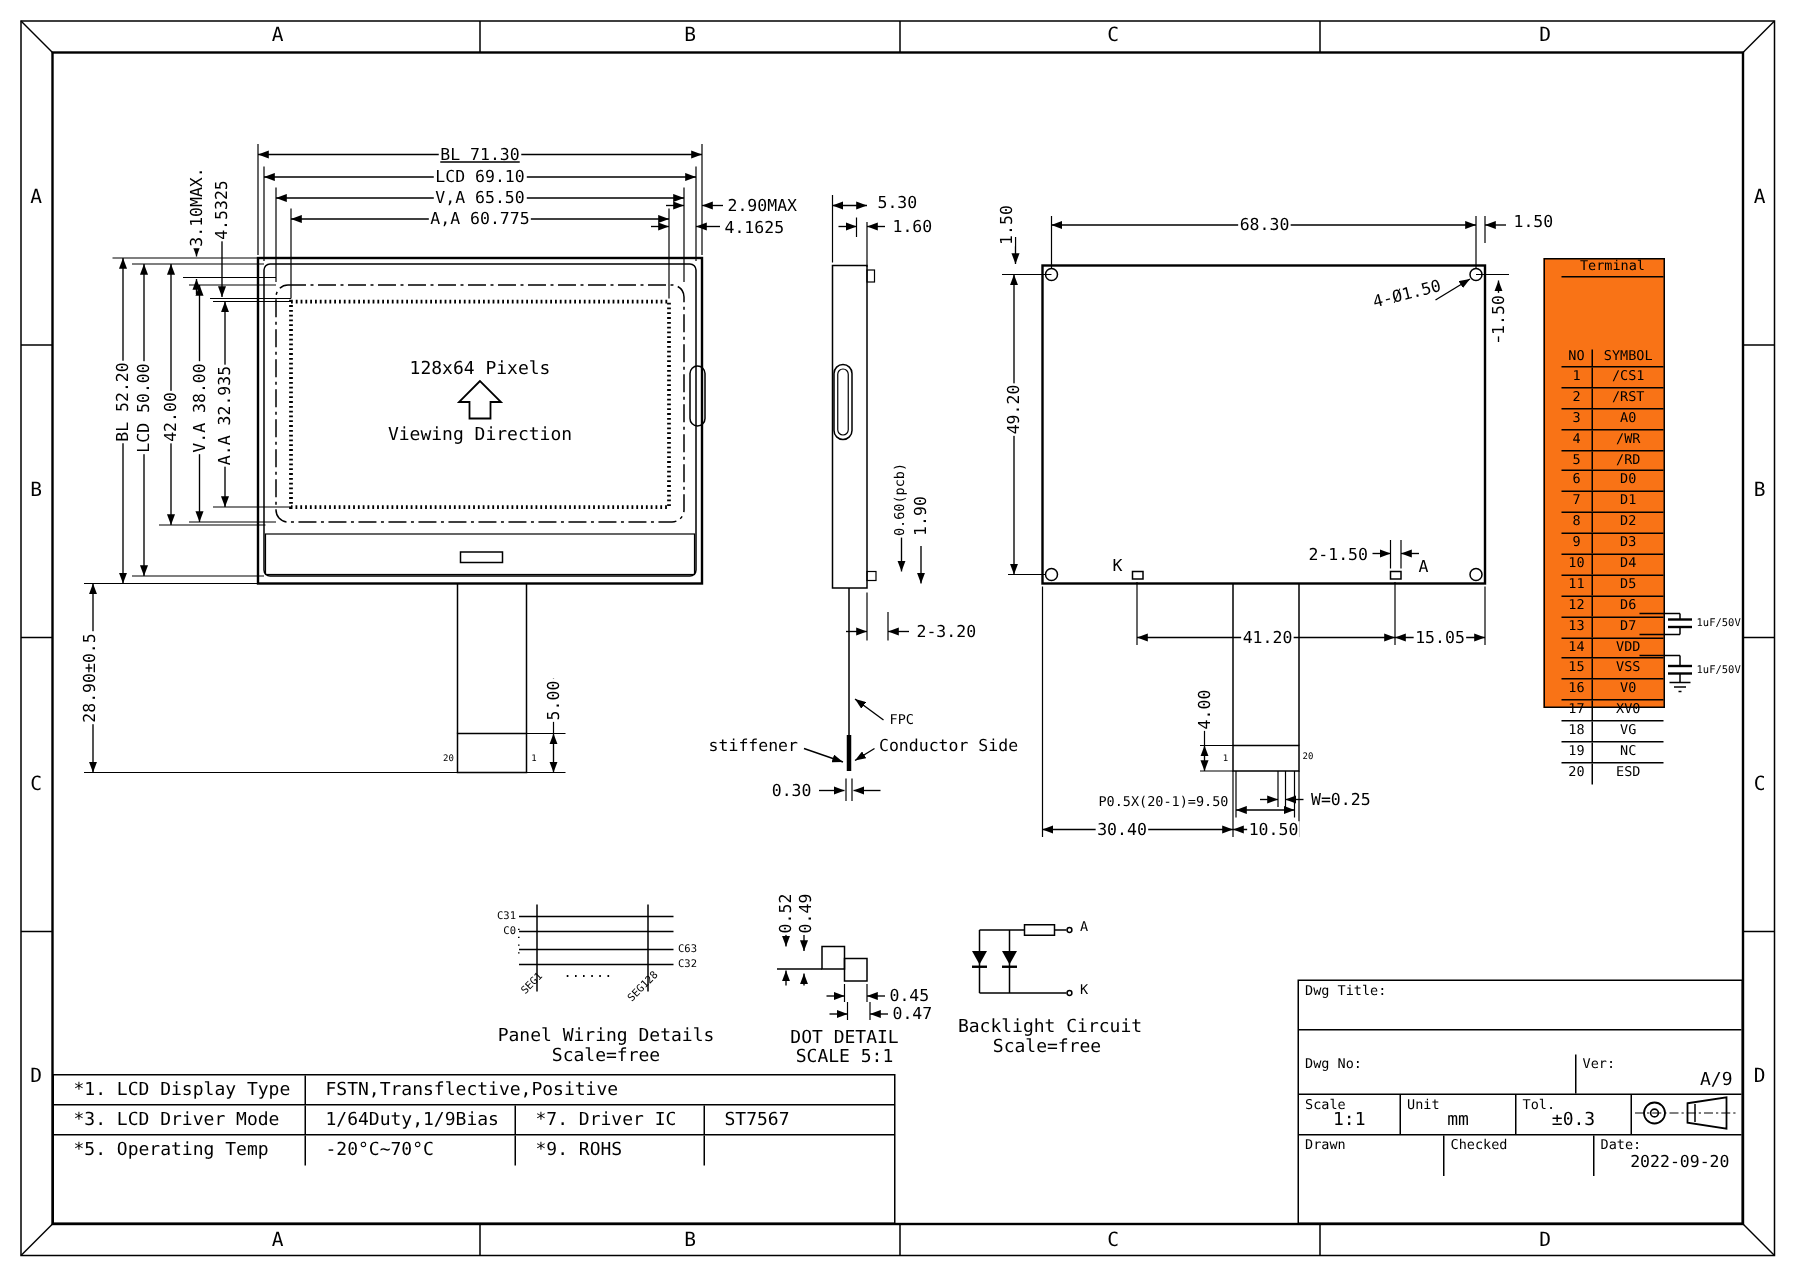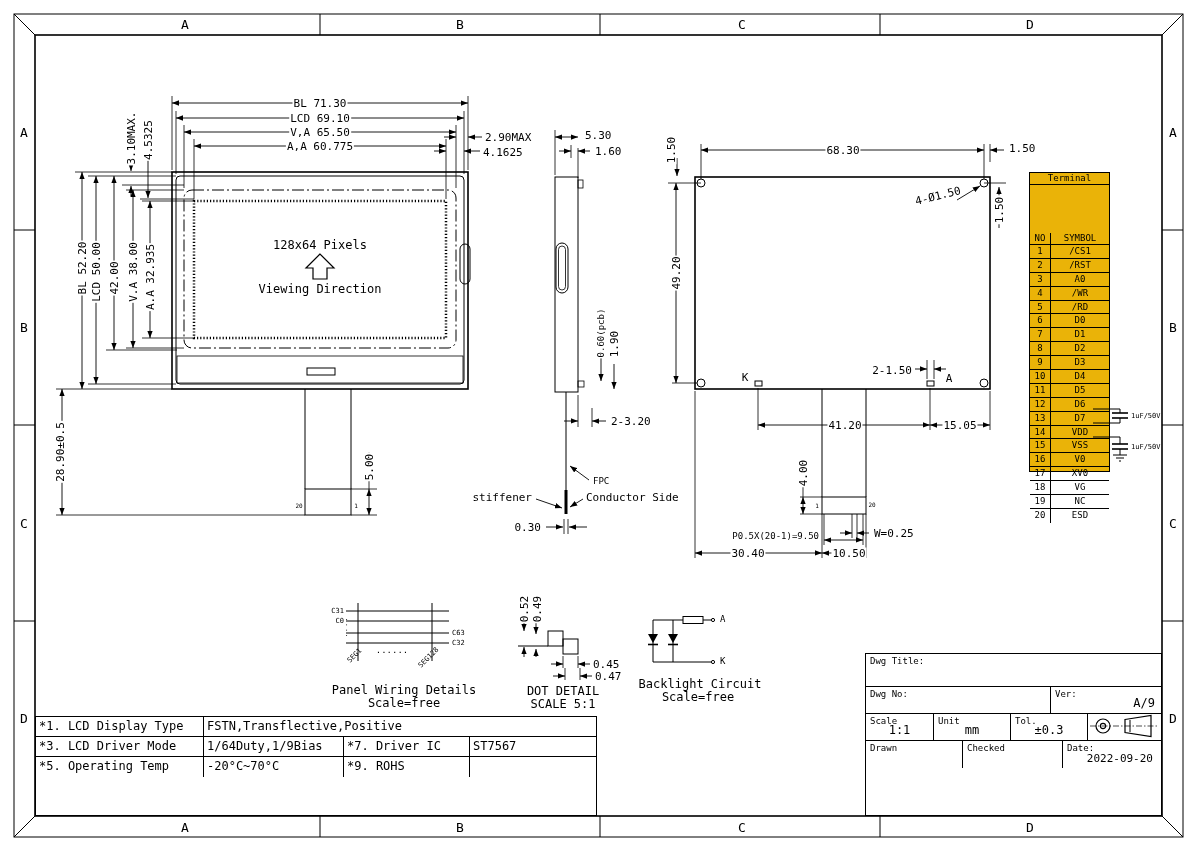--- a/index.html
+++ b/index.html
@@ -10,35 +10,35 @@
   
   .lbl{position:absolute;white-space:nowrap;font-size:11px;line-height:1;background:#fff;
        padding:0 1px;transform:translate(-50%,-50%);}
   .rot{transform:translate(-50%,-50%) rotate(-90deg);}
   .nb{background:transparent;}
   .la{transform:translate(0,-50%);}
   .ra{transform:translate(-100%,-50%);}
   .s13{font-size:13px;} .s12{font-size:12px;} .s9{font-size:9px;} .s7{font-size:7px;} .s6{font-size:6px;}
   
   .tterm{position:absolute;left:1029px;top:172px;width:81px;height:300px;border:1.3px solid #000;
-         box-sizing:border-box;font-size:9px;background:#eab308;}
+         box-sizing:border-box;font-size:9px;background:#f97316;padding-left:11px;}
   .ttitle{height:11px;border-bottom:1px solid #000;text-align:center;line-height:11px;}
   .thead{height:11px;border-bottom:1px solid #000;display:flex;margin-top:48px;}
   .trow{height:13.9px;border-bottom:1px solid #000;display:flex;box-sizing:border-box;}
   .trow:last-child{border-bottom:none;}
   .tc{line-height:13px;box-sizing:border-box;}
   .tno{width:21px;border-right:1px solid #000;text-align:center;}
   .tsym{flex:1;text-align:center;}
   .thead .tno,.thead .tsym{line-height:10px;text-align:center;}
   
   .spec{position:absolute;left:35px;top:716px;width:562px;height:100px;border:1.4px solid #000;
         box-sizing:border-box;font-size:12px;background:#fff;}
   .srow{display:flex;height:20px;border-bottom:1px solid #000;box-sizing:border-box;}
   .srow:last-child{border-bottom:none;}
-  .scell{box-sizing:border-box;border-right:1px solid #000;line-height:19px;padding-left:3px;overflow:hidden;}
+  .scell{box-sizing:border-box;border-right:1px solid #000;line-height:19px;padding-left:13px;overflow:hidden;}
   .sc1{width:168px;} .sc2{width:140px;} .sc3{width:126px;} .sc4{flex:1;border-right:none;}
   .sspan{flex:1;border-right:none;}
   .ssm{font-size:8.5px;letter-spacing:-0.3px;}
   
   .tblock{position:absolute;left:865px;top:653px;width:297px;height:163px;border:1.8px solid #000;
           box-sizing:border-box;background:#fff;font-size:9px;}
   .tbrow{position:relative;box-sizing:border-box;border-bottom:1.4px solid #000;width:100%;}
   .company{height:45px;display:flex;align-items:center;justify-content:center;
            font-family:"Liberation Sans",sans-serif;font-weight:bold;font-style:italic;
            font-size:30px;letter-spacing:1px;}
@@ -157,21 +157,21 @@
       <div class="scell sc2">-20°C~70°C</div>
       <div class="scell sc3">*9. ROHS</div>
       <div class="scell sc4"></div>
     </div>
   </div>
 
   <div class="tblock">
     <div class="tbrow" style="height:33px;">
       <span class="tb-small">Dwg Title:</span>
     </div>
-    <div class="tbrow" style="height:27px;">
+    <div class="tbrow" style="height:27px;margin-top:16px;">
       <div class="tbcell" style="width:185px;">
         <span class="tb-small">Dwg No:</span>
       </div>
       <div class="tbcell" style="width:110px;border-right:none;">
         <span class="tb-small">Ver:</span>
         <div class="tbval">A/9</div>
       </div>
     </div>
     <div class="tbrow" style="height:27px;">
       <div class="tbcell" style="width:68px;">
@@ -465,21 +465,21 @@
     <span class="lbl s13 nb" style="left:1030px;top:827px;">D</span>
     <span class="lbl s13 nb" style="left:24px;top:132px;">A</span>
     <span class="lbl s13 nb" style="left:24px;top:327px;">B</span>
     <span class="lbl s13 nb" style="left:24px;top:523px;">C</span>
     <span class="lbl s13 nb" style="left:24px;top:718px;">D</span>
     <span class="lbl s13 nb" style="left:1173px;top:132px;">A</span>
     <span class="lbl s13 nb" style="left:1173px;top:327px;">B</span>
     <span class="lbl s13 nb" style="left:1173px;top:523px;">C</span>
     <span class="lbl s13 nb" style="left:1173px;top:718px;">D</span>
 
-    <span class="lbl" style="left:320px;top:103px;">BL 71.30</span>
+    <span class="lbl" style="left:320px;top:103px;text-decoration:underline;">BL 71.30</span>
     <span class="lbl" style="left:320px;top:118px;">LCD 69.10</span>
     <span class="lbl" style="left:320px;top:132px;">V,A 65.50</span>
     <span class="lbl" style="left:320px;top:146px;">A,A 60.775</span>
     <span class="lbl la" style="left:484px;top:137px;">2.90MAX</span>
     <span class="lbl la" style="left:482px;top:152px;">4.1625</span>
     <span class="lbl rot" style="left:131px;top:138px;">3.10MAX.</span>
     <span class="lbl rot" style="left:148px;top:140px;">4.5325</span>
     <span class="lbl rot" style="left:82px;top:268px;">BL 52.20</span>
     <span class="lbl rot" style="left:96px;top:272px;">LCD 50.00</span>
     <span class="lbl rot" style="left:114px;top:278px;">42.00</span>

